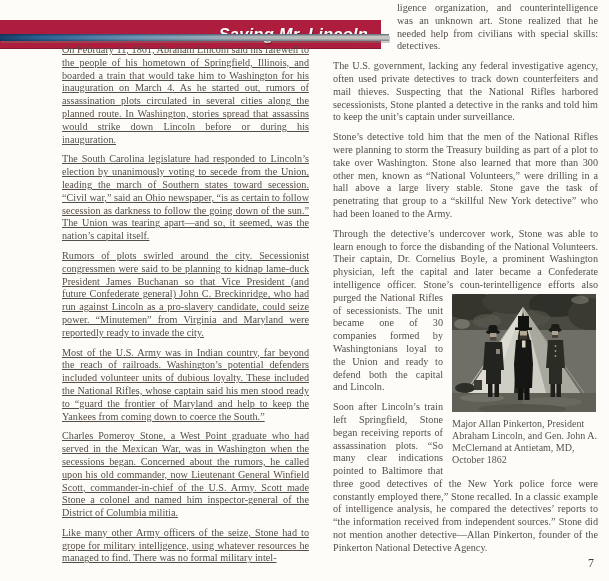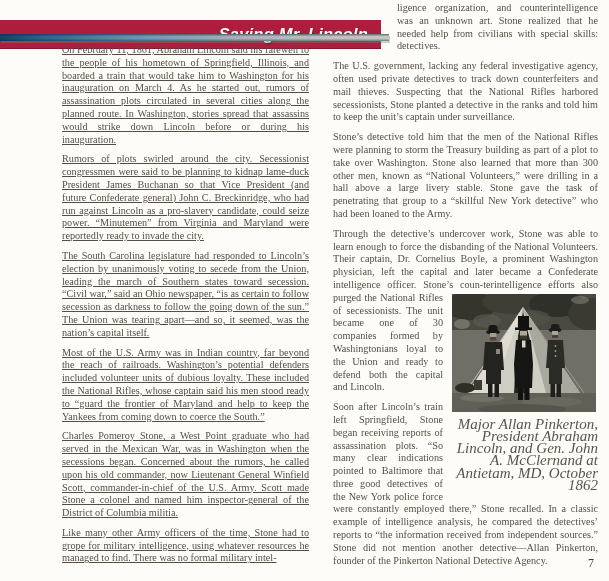--- a/index.html
+++ b/index.html
@@ -51,46 +51,46 @@
   .banner-spacer{float:left;width:64px;height:54px;}
   
   .photo-figure{
     display:block;float:right;
     width:146px;margin:2px 0 2px 9px;
   }
   .photo{display:block;width:144px;height:118px;}
   .photo svg{display:block;}
   .caption{
     display:block;margin-top:6px;
-    font-style:italic;font-size:15px;line-height:12.2px;
-    color:#5a534b;text-align:right;
+    font-size:10px;line-height:12.2px;
+    color:#5a534b;text-align:left;
   }
   
   .page-number{
     position:absolute;right:15px;top:556px;
     font-size:12px;color:#433d37;
   }
 </style>
 </head>
 <body>
 
 <div class="page">
 
   <div class="banner">
     <span class="banner-title">Saving Mr. Lincoln</span>
   </div>
   <div class="stripe"></div>
 
   <div class="col col-left">
     <p>On February 11, 1861, Abraham Lincoln said his farewell to the people of his hometown of Springfield, Illinois, and boarded a train that would take him to Washington for his inauguration on March 4. As he started out, rumors of assassination plots circulated in several cities along the planned route. In Washington, stories spread that assassins would strike down Lincoln before or during his inauguration.</p>
+    <p>The South Carolina legislature had responded to Lincoln’s election by unanimously voting to secede from the Union, leading the march of Southern states toward secession. “Civil war,” said an Ohio newspaper, “is as certain to follow secession as darkness to follow the going down of the sun.” The Union was tearing apart—and so, it seemed, was the nation’s capital itself.</p>
     <p>Rumors of plots swirled around the city. Secessionist congressmen were said to be planning to kidnap lame-duck President James Buchanan so that Vice President (and future Confederate general) John C. Breckinridge, who had run against Lincoln as a pro-slavery candidate, could seize power. “Minutemen” from Virginia and Maryland were reportedly ready to invade the city.</p>
-    <p>The South Carolina legislature had responded to Lincoln’s election by unanimously voting to secede from the Union, leading the march of Southern states toward secession. “Civil war,” said an Ohio newspaper, “is as certain to follow secession as darkness to follow the going down of the sun.” The Union was tearing apart—and so, it seemed, was the nation’s capital itself.</p>
     <p>Most of the U.S. Army was in Indian country, far beyond the reach of railroads. Washington’s potential defenders included volunteer units of dubious loyalty. These included the National Rifles, whose captain said his men stood ready to “guard the frontier of Maryland and help to keep the Yankees from coming down to coerce the South.”</p>
     <p>Charles Pomeroy Stone, a West Point graduate who had served in the Mexican War, was in Washington when the secessions began. Concerned about the rumors, he called upon his old commander, now Lieutenant General Winfield Scott, commander-in-chief of the U.S. Army. Scott made Stone a colonel and named him inspector-general of the District of Columbia militia.</p>
-    <p>Like many other Army officers of the time, Stone had to grope for military intelligence, using whatever resources he managed to find. There was no formal military intel-</p>
+    <p>Like many other Army officers of the seize, Stone had to grope for military intelligence, using whatever resources he managed to find. There was no formal military intel-</p>
   </div>
 
   <div class="col col-right">
     <span class="banner-spacer"></span>
     <p>ligence organization, and counterintelligence was an unknown art. Stone realized that he needed help from civilians with special skills: detectives.</p>
     <p>The U.S. government, lacking any federal investigative agency, often used private detectives to track down counterfeiters and mail thieves. Suspecting that the National Rifles harbored secessionists, Stone planted a detective in the ranks and told him to keep the unit’s captain under surveillance.</p>
     <p>Stone’s detective told him that the men of the National Rifles were planning to storm the Treasury building as part of a plot to take over Washington. Stone also learned that more than 300 other men, known as “National Volunteers,” were drilling in a hall above a large livery stable. Stone gave the task of penetrating that group to a “skillful New York detective” who had been loaned to the Army.</p>
     <p><span>Through the detective’s undercover work, Stone was able to learn enough to force the disbanding of the National Volunteers. Their captain, Dr. Cornelius Boyle, a prominent Washington physician, left the capital and later became a Confederate intelligence officer. Stone’s coun-</span><span class="photo-figure">
           <span class="photo">
             <svg width="144" height="118" viewBox="0 0 144 118" xmlns="http://www.w3.org/2000/svg" role="img">

